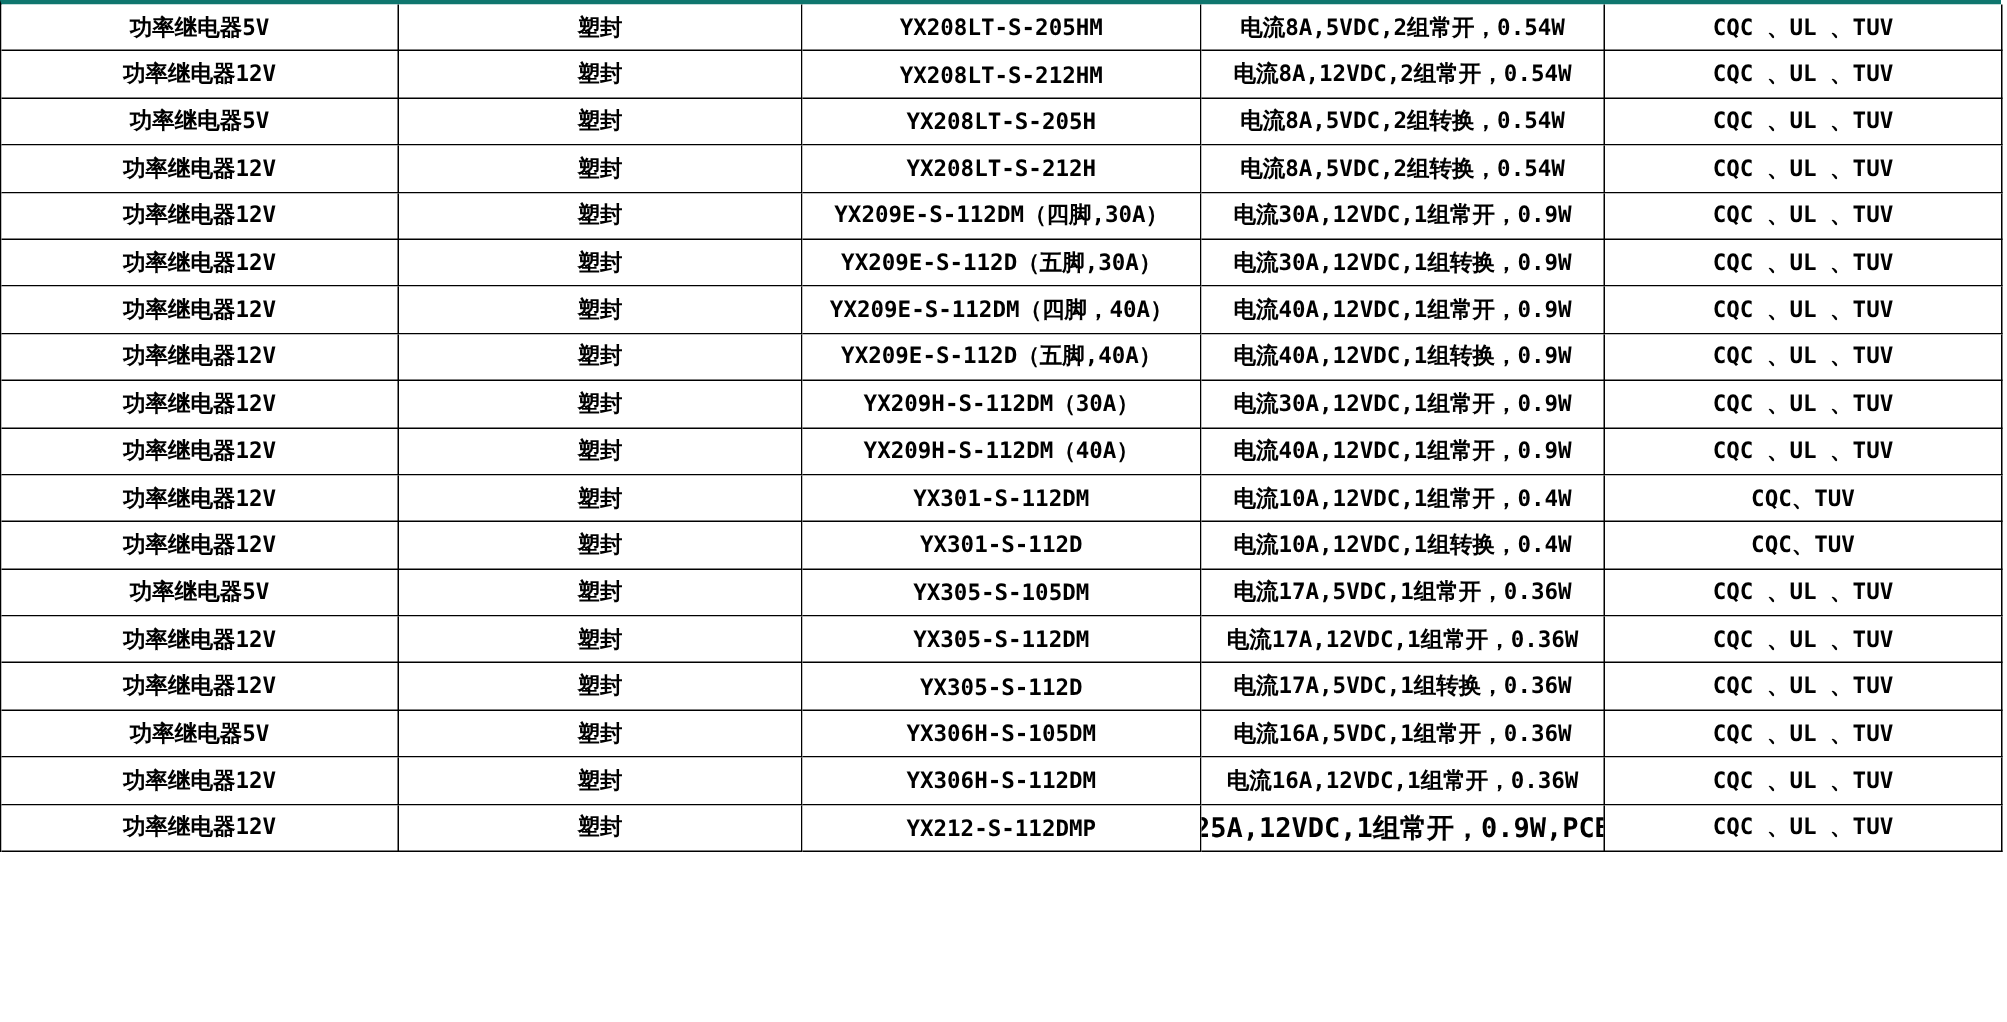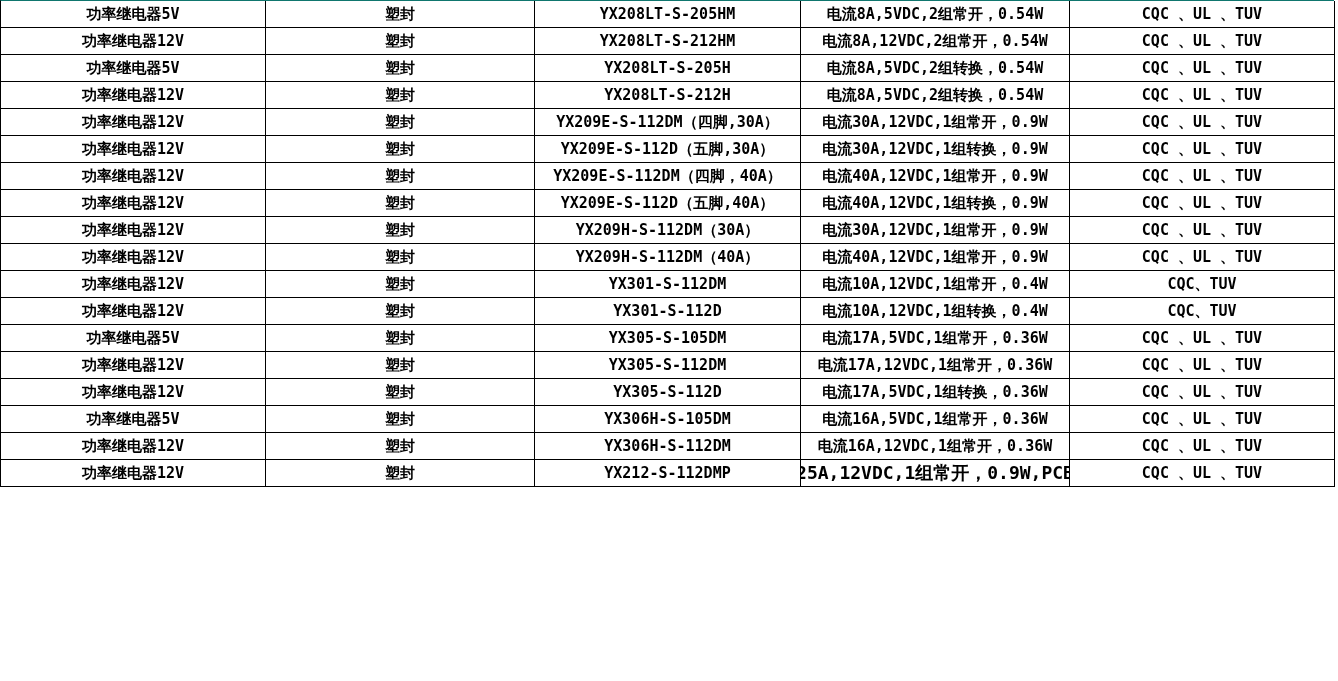--- a/index.html
+++ b/index.html
@@ -8,25 +8,25 @@
     background: #ffffff;
     width: 1338px;
     height: 681px;
     overflow: hidden;
   }
   .table {
     position: absolute;
     top: 0;
     left: 0;
     width: 1334px;
-    height: 487px;
+    height: 568px;
     display: grid;
     grid-template-columns: 265px 269px 266px 269px 265px;
     grid-template-rows: repeat(18, 1fr);
-    border-top: 1px solid #0f766e;
+    border-top: 3px solid #0f766e;
     border-left: 1px solid #000;
     box-sizing: border-box;
   }
   .tr { display: contents; }
   .td {
     border-right: 1px solid #000;
     border-bottom: 1px solid #000;
     box-sizing: border-box;
     display: flex;
     align-items: center;

